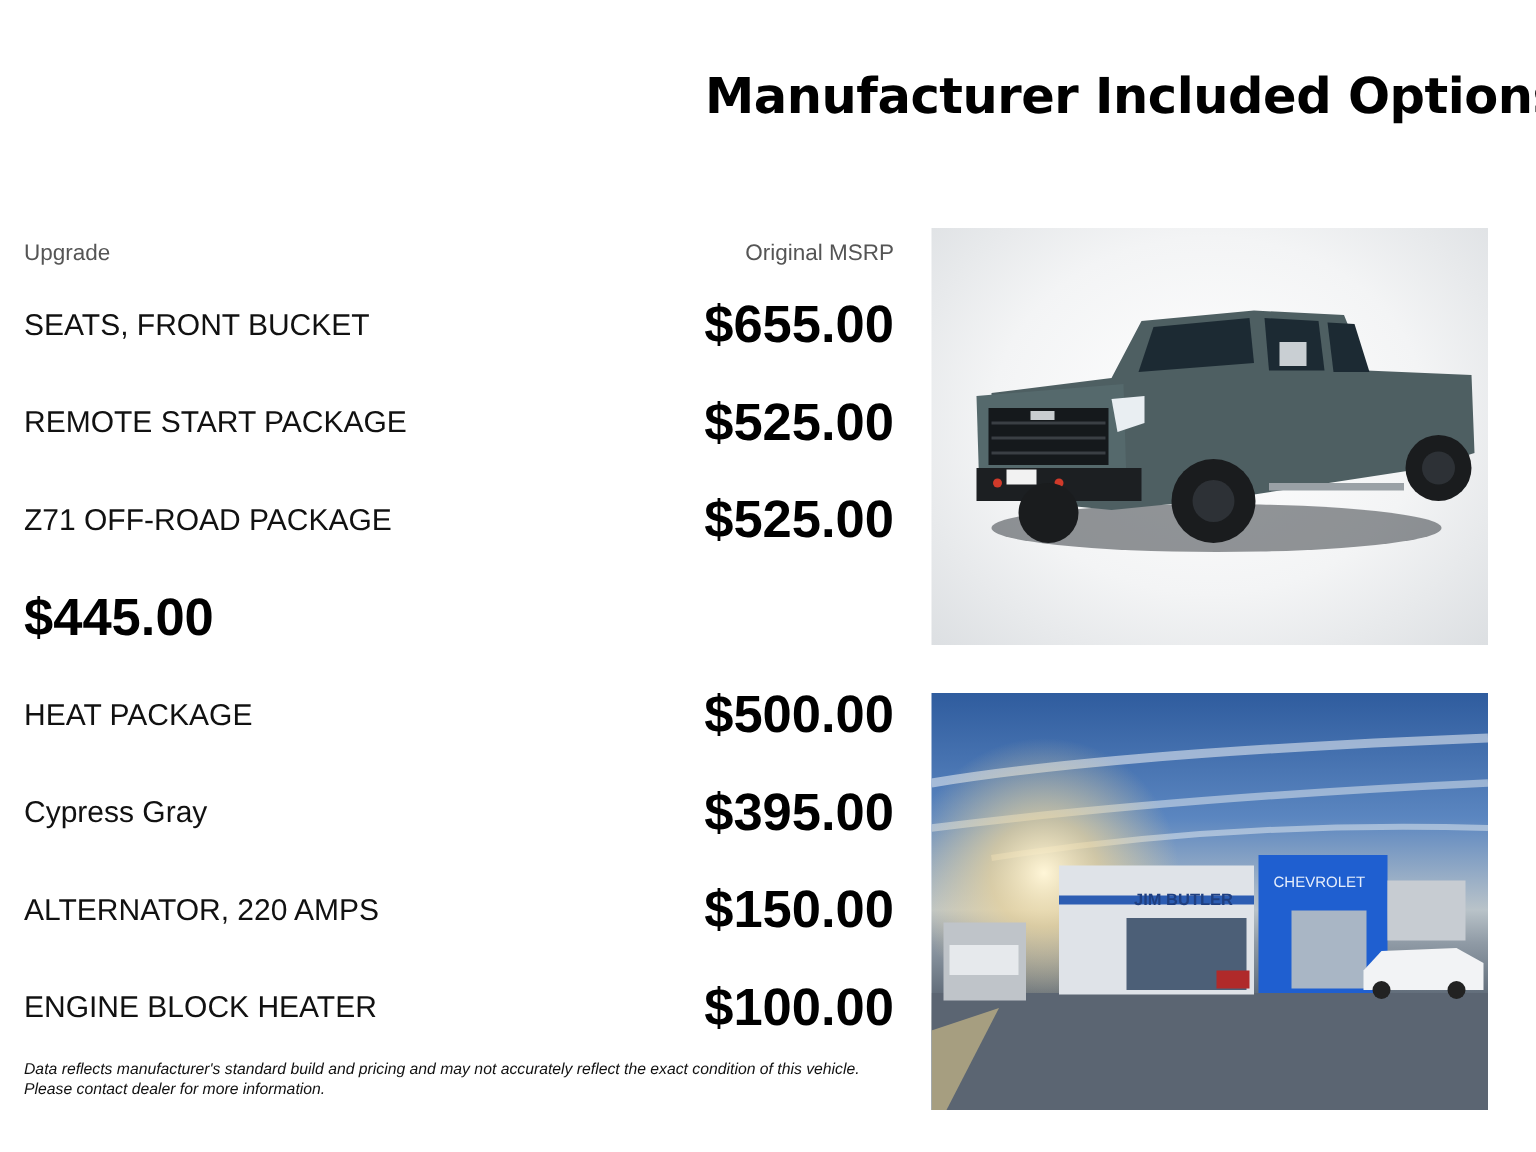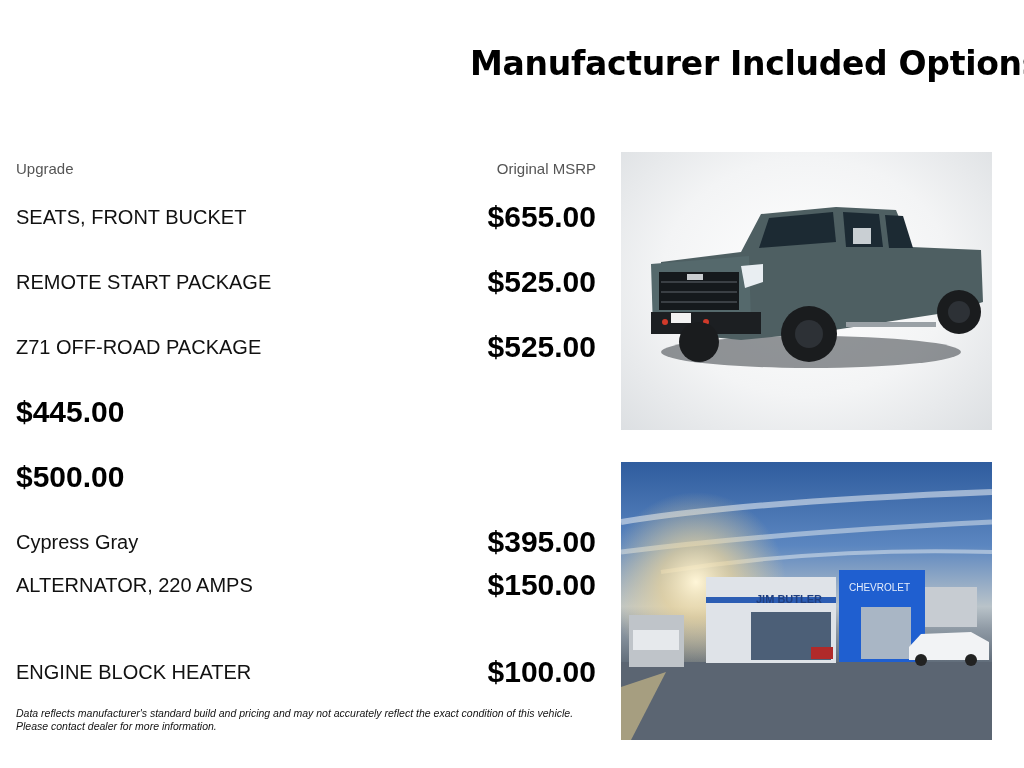--- a/index.html
+++ b/index.html
@@ -9,21 +9,21 @@
     }
     .title {
       position: absolute; left: 470px; top: 44px; width: 520px;
       font-family: "DejaVu Sans", sans-serif; font-weight: bold; font-size: 33px;
       color: #000; letter-spacing: -0.3px; white-space: nowrap;
     }
     .table { position: absolute; left: 16px; top: 160px; width: 580px; }
     .hdr { display: flex; justify-content: space-between; font-size: 15px; color: #555; height: 22px; }
     .row { position: absolute; left: 0; width: 580px; display: flex; justify-content: space-between; align-items: center; height: 40px; }
     .row .name { font-size: 20px; color: #111; }
-    .row .price { font-size: 30px; font-weight: bold; color: #000; }
+    .row .price { font-size: 35px; font-weight: bold; color: #000; }
     .disclaimer {
       position: absolute; left: 16px; top: 707px; width: 590px;
       font-size: 10.5px; font-style: italic; color: #111; line-height: 13px;
     }
     .img { position: absolute; left: 621px; width: 371px; height: 278px; overflow: hidden; }
     .img1 { top: 152px; background: radial-gradient(ellipse at 50% 45%, #ffffff 0%, #f3f4f5 55%, #dcdfe2 100%); }
     .img2 { top: 462px; background: linear-gradient(180deg, #2f5c9e 0%, #5b86c0 30%, #b9c3c9 52%, #8f9aa5 60%, #4c5866 78%, #5e6a78 100%); }
   </style>
 </head>
 <body>
@@ -44,27 +44,28 @@
     <span class="price">$525.00</span>
   </div>
   <div class="row" style="top:167px">
     <span class="name">Z71 OFF-ROAD PACKAGE</span>
     <span class="price">$525.00</span>
   </div>
   <div class="row" style="top:232px">
     <span class="price">$445.00</span>
   </div>
   <div class="row" style="top:297px">
+    <span class="name">HEAT PACKAGE</span>
     <span class="price">$500.00</span>
   </div>
   <div class="row" style="top:362px">
     <span class="name">Cypress Gray</span>
     <span class="price">$395.00</span>
   </div>
-  <div class="row" style="top:405px">
+  <div class="row" style="top:427px">
     <span class="name">ALTERNATOR, 220 AMPS</span>
     <span class="price">$150.00</span>
   </div>
   <div class="row" style="top:492px">
     <span class="name">ENGINE BLOCK HEATER</span>
     <span class="price">$100.00</span>
   </div>
 </div>
 
 <div class="disclaimer">

